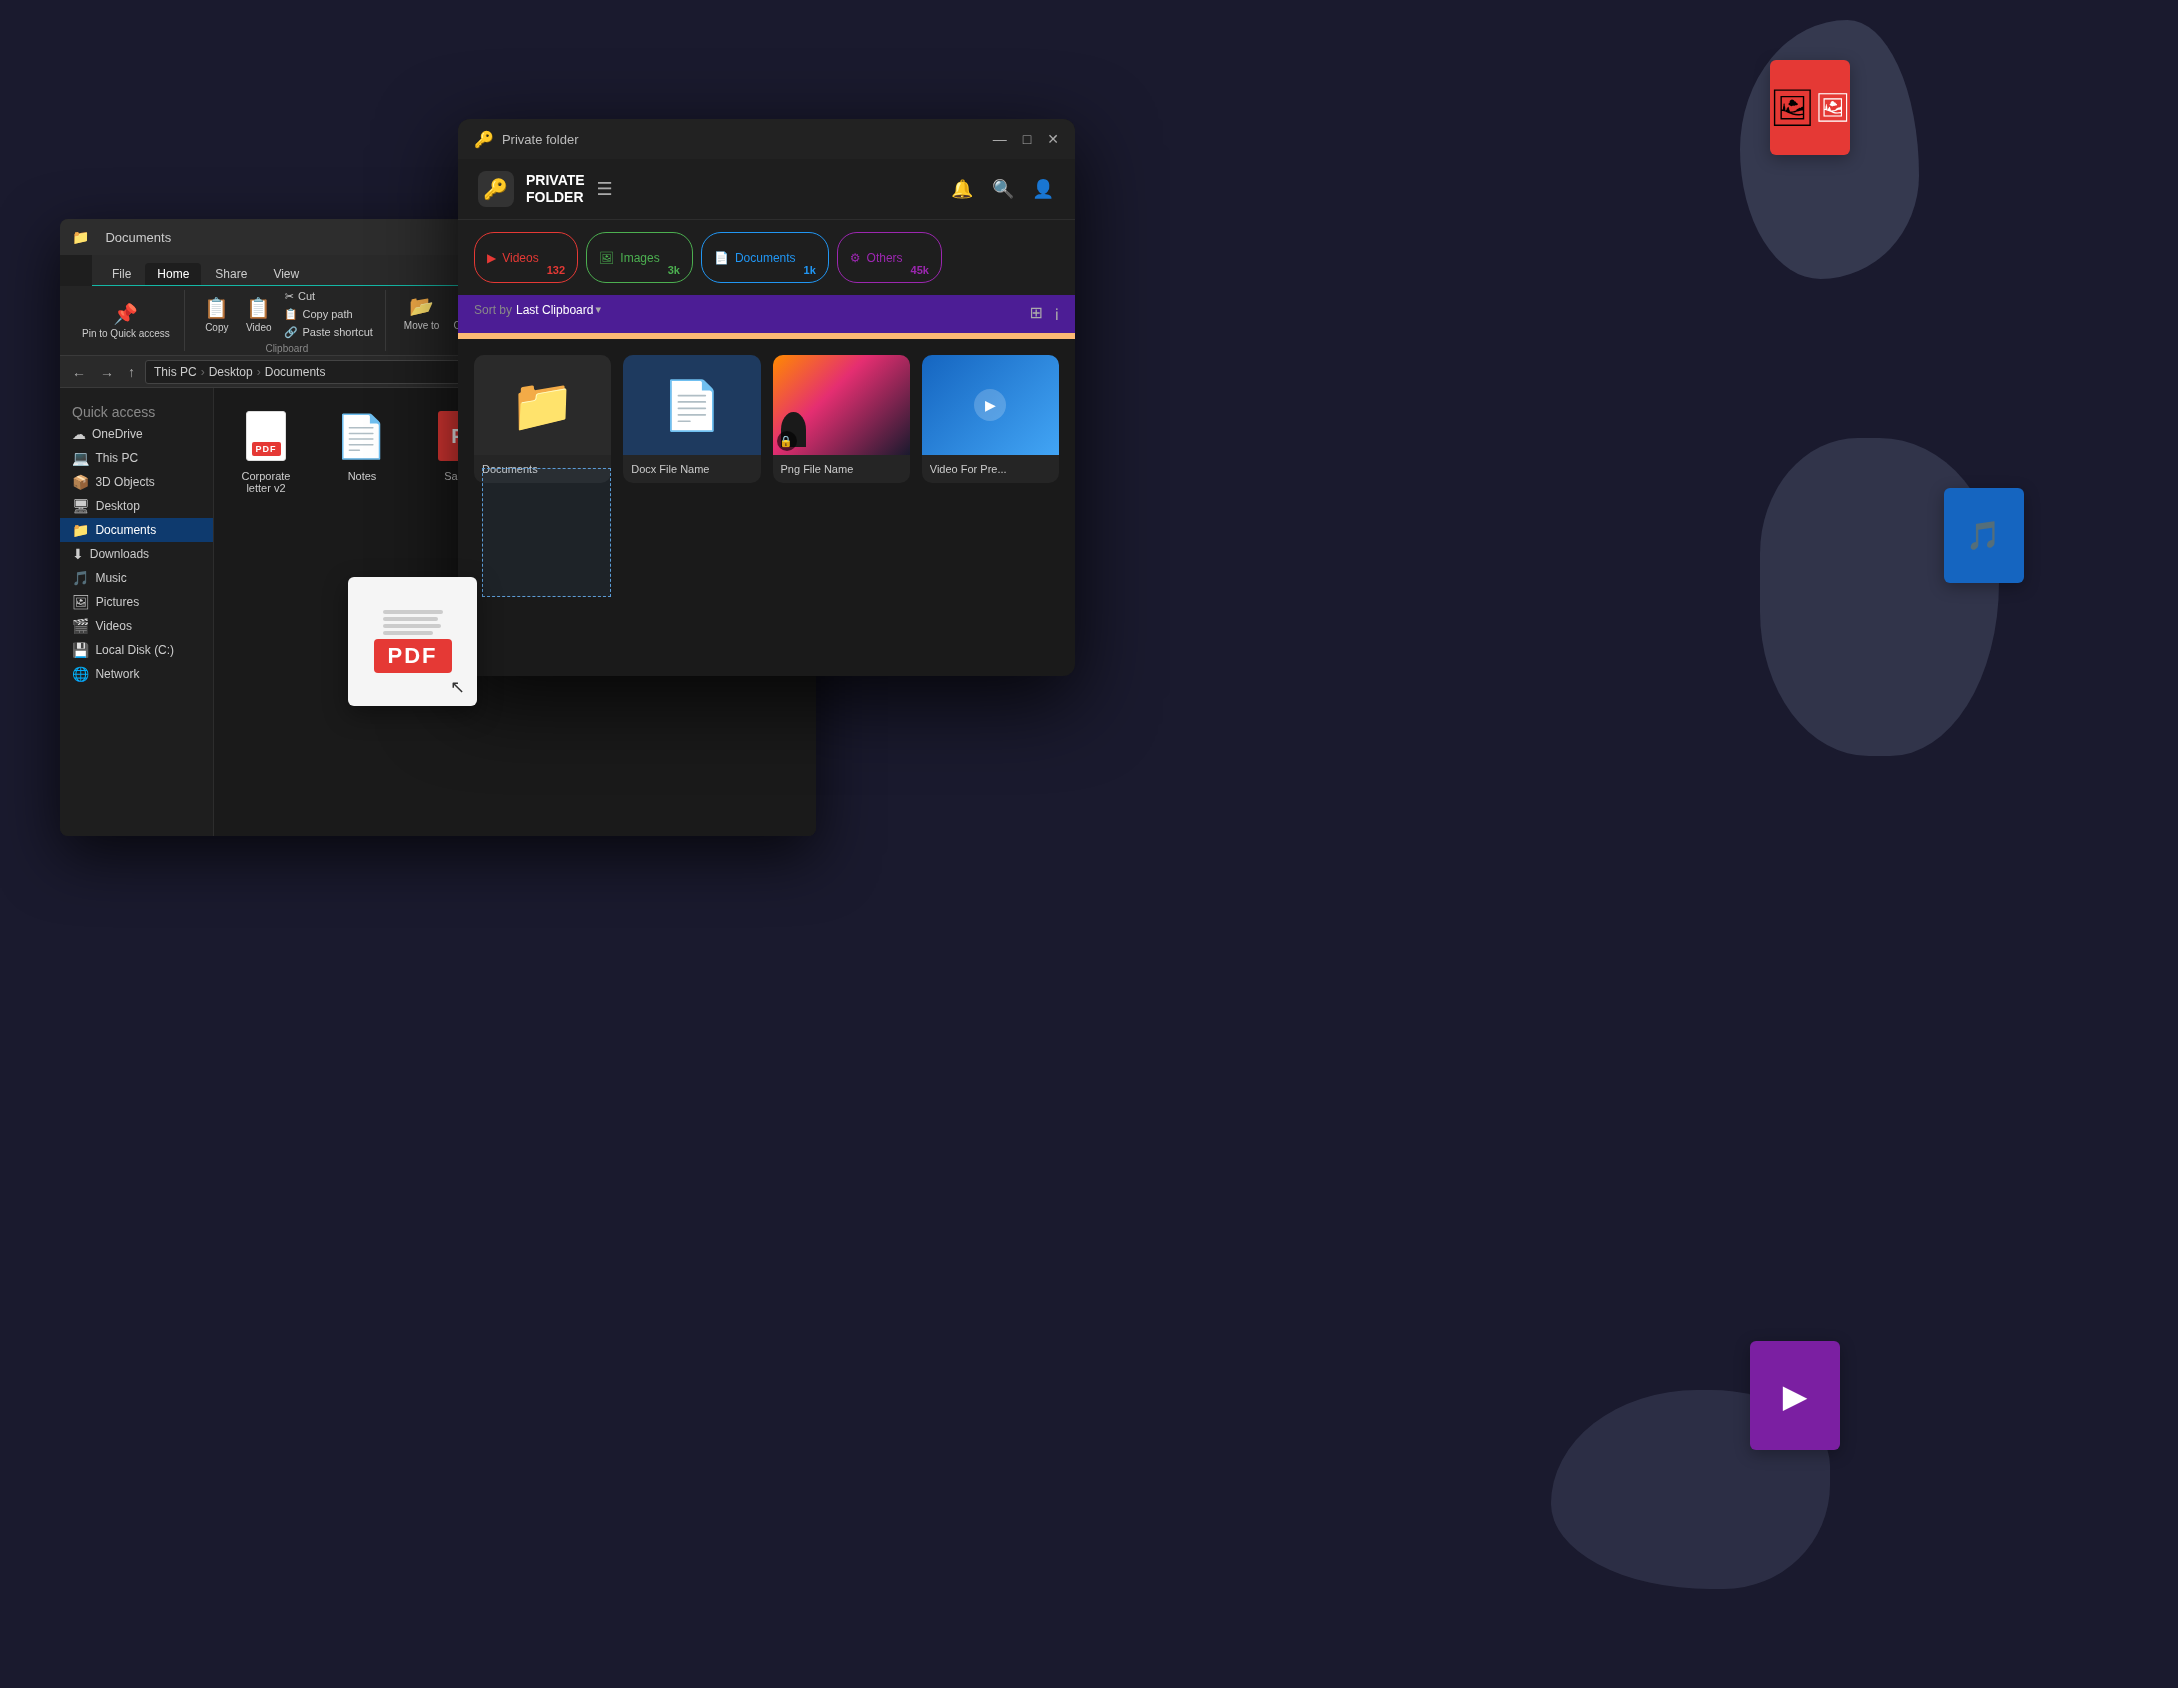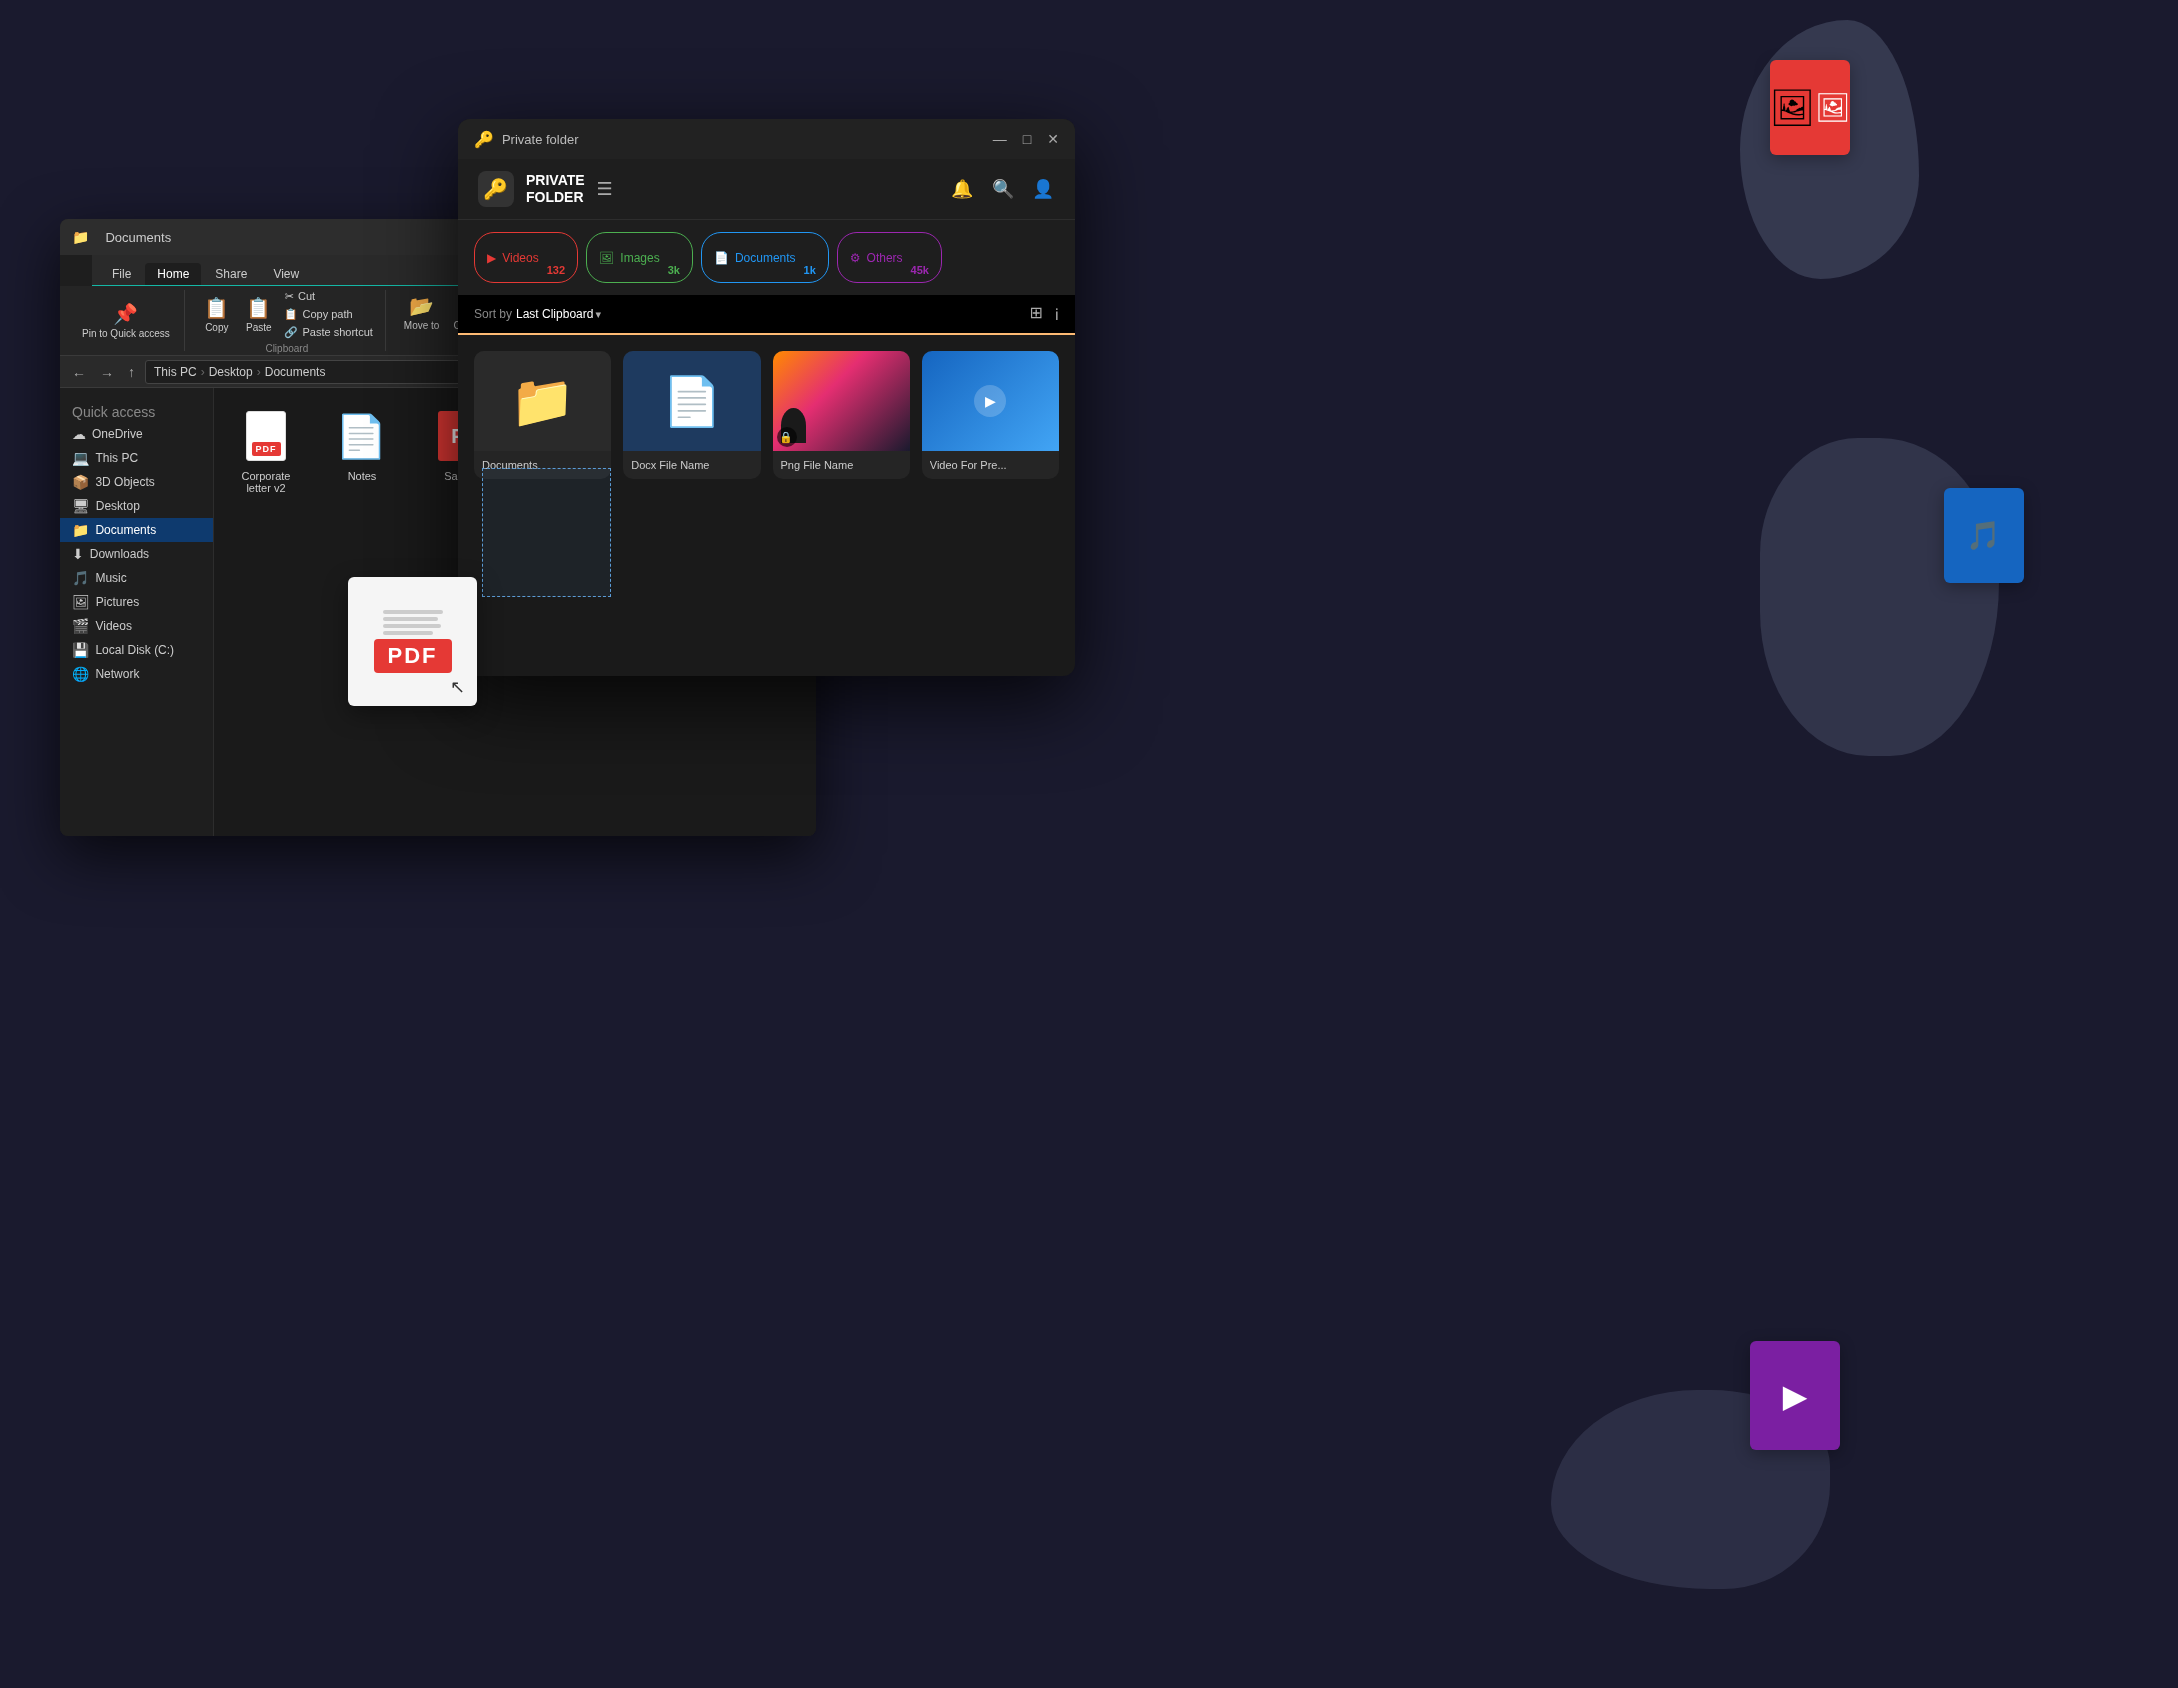--- a/index.html
+++ b/index.html
@@ -426,24 +426,24 @@
 
     .pf-cat-count {
       font-size: 11px;
       font-weight: bold;
       margin-left: 2px;
       margin-top: 25px;
     }
 
     .pf-toolbar {
       display: flex;
-      align-items: center;
+      align-items: flex-start;
       padding: 8px 16px;
-      background: #000000;
-      border-bottom: 2px solid #fdba74;
+      background: #4c1d95;
+      border-bottom: 6px solid #fdba74;
     }
 
     .pf-sort-label {
       font-size: 12px;
       color: #888;
     }
 
     .pf-sort-value {
       font-size: 12px;
       color: #fff;
@@ -737,21 +737,21 @@
     </div>
 
     <div class="ribbon-group">
       <div class="ribbon-buttons">
         <div class="ribbon-btn">
           <span class="ribbon-btn-icon">📋</span>
           <span class="ribbon-btn-label">Copy</span>
         </div>
         <div class="ribbon-btn">
           <span class="ribbon-btn-icon">📋</span>
-          <span class="ribbon-btn-label">Paste</span>
+          <span class="ribbon-btn-label">Video</span>
         </div>
         <div class="ribbon-small-section">
           <div class="ribbon-small-btn">
             <span>✂</span>
             <span>Cut</span>
           </div>
           <div class="ribbon-small-btn">
             <span>📋</span>
             <span>Copy path</span>
           </div>

